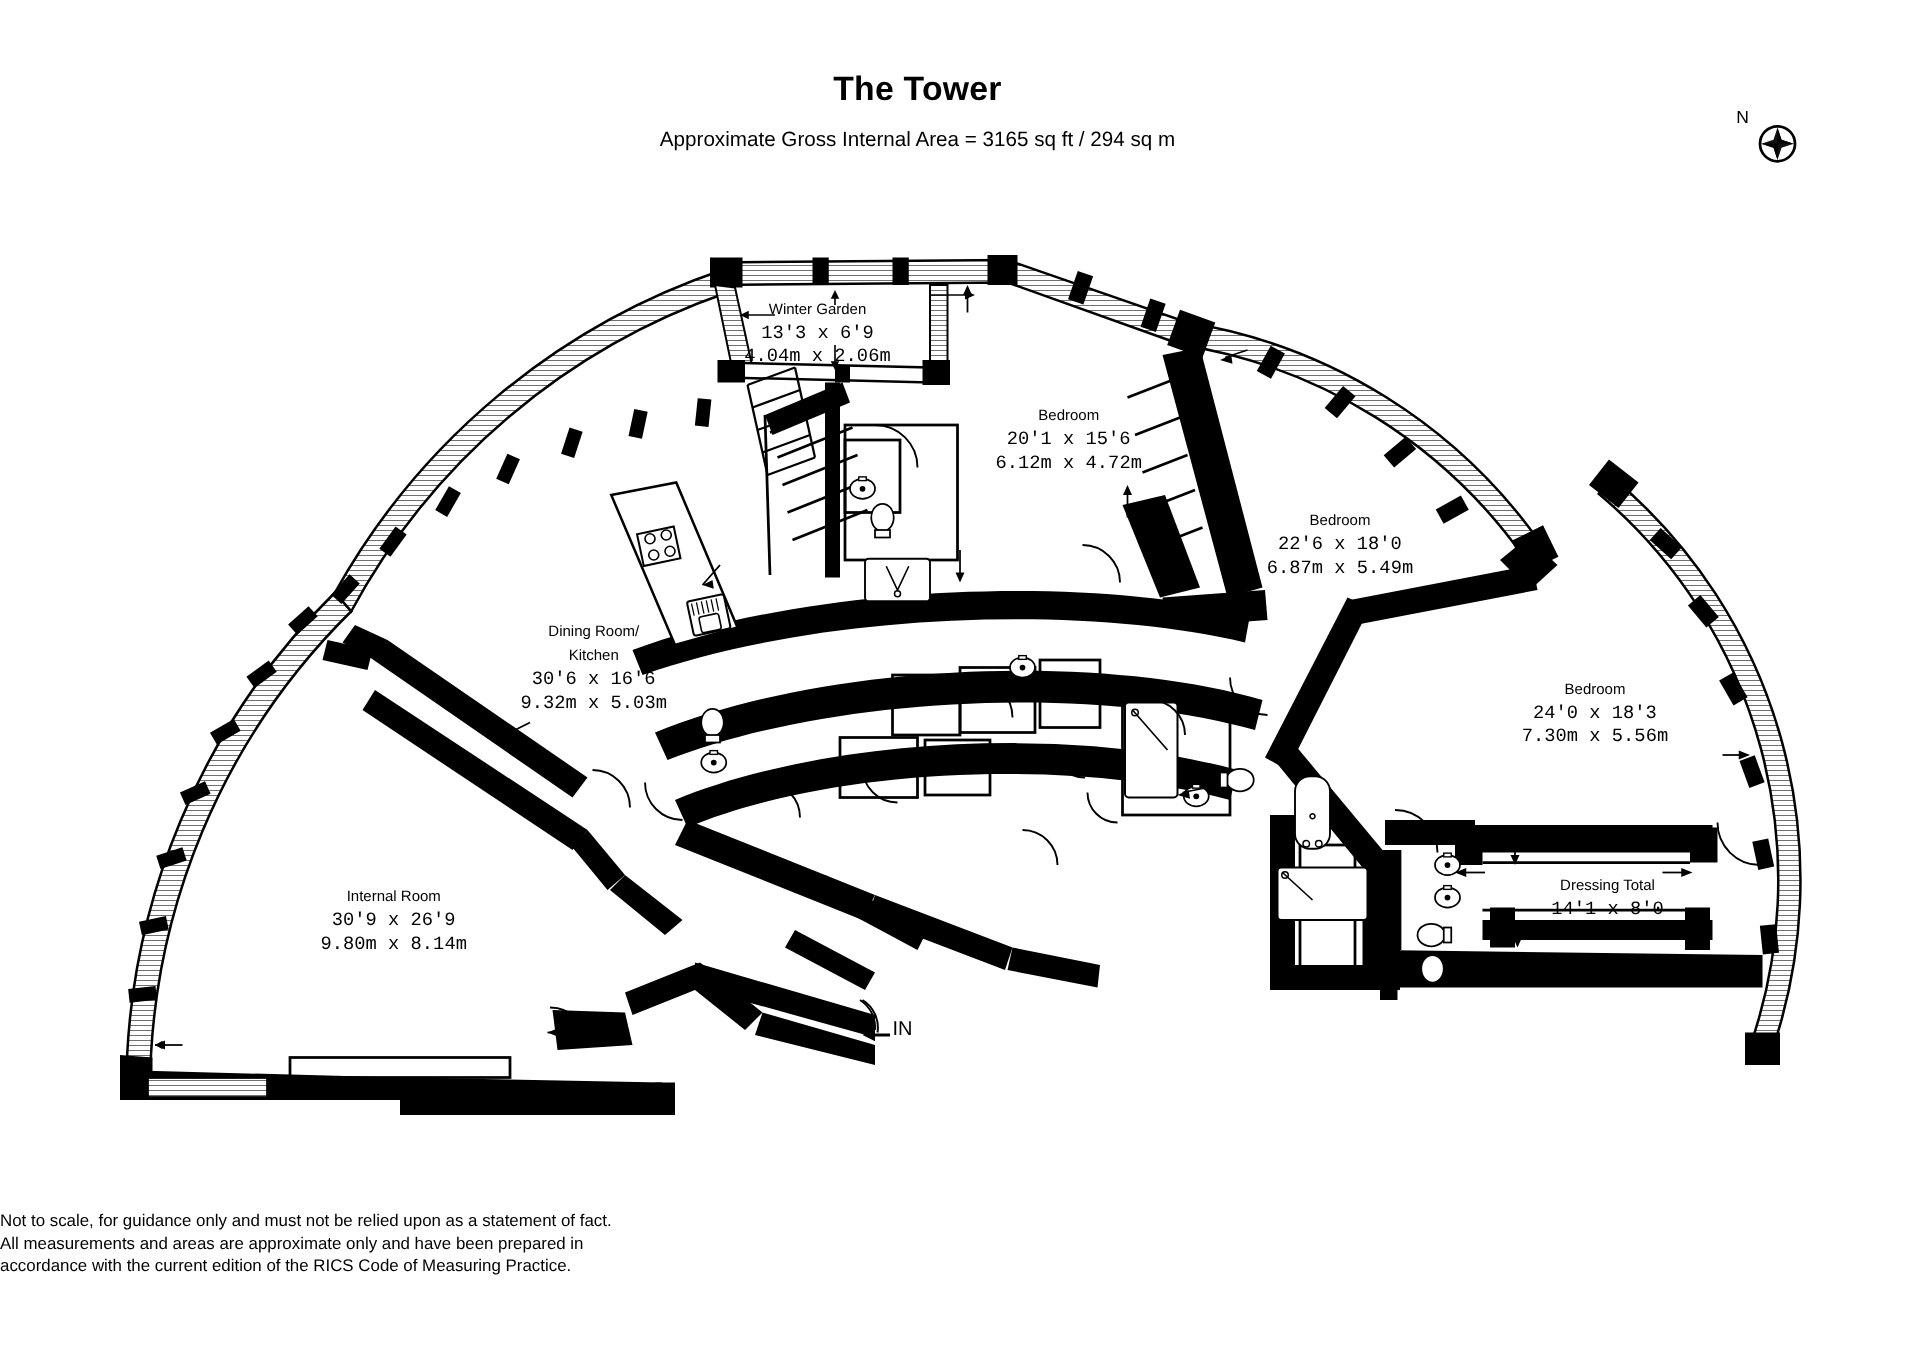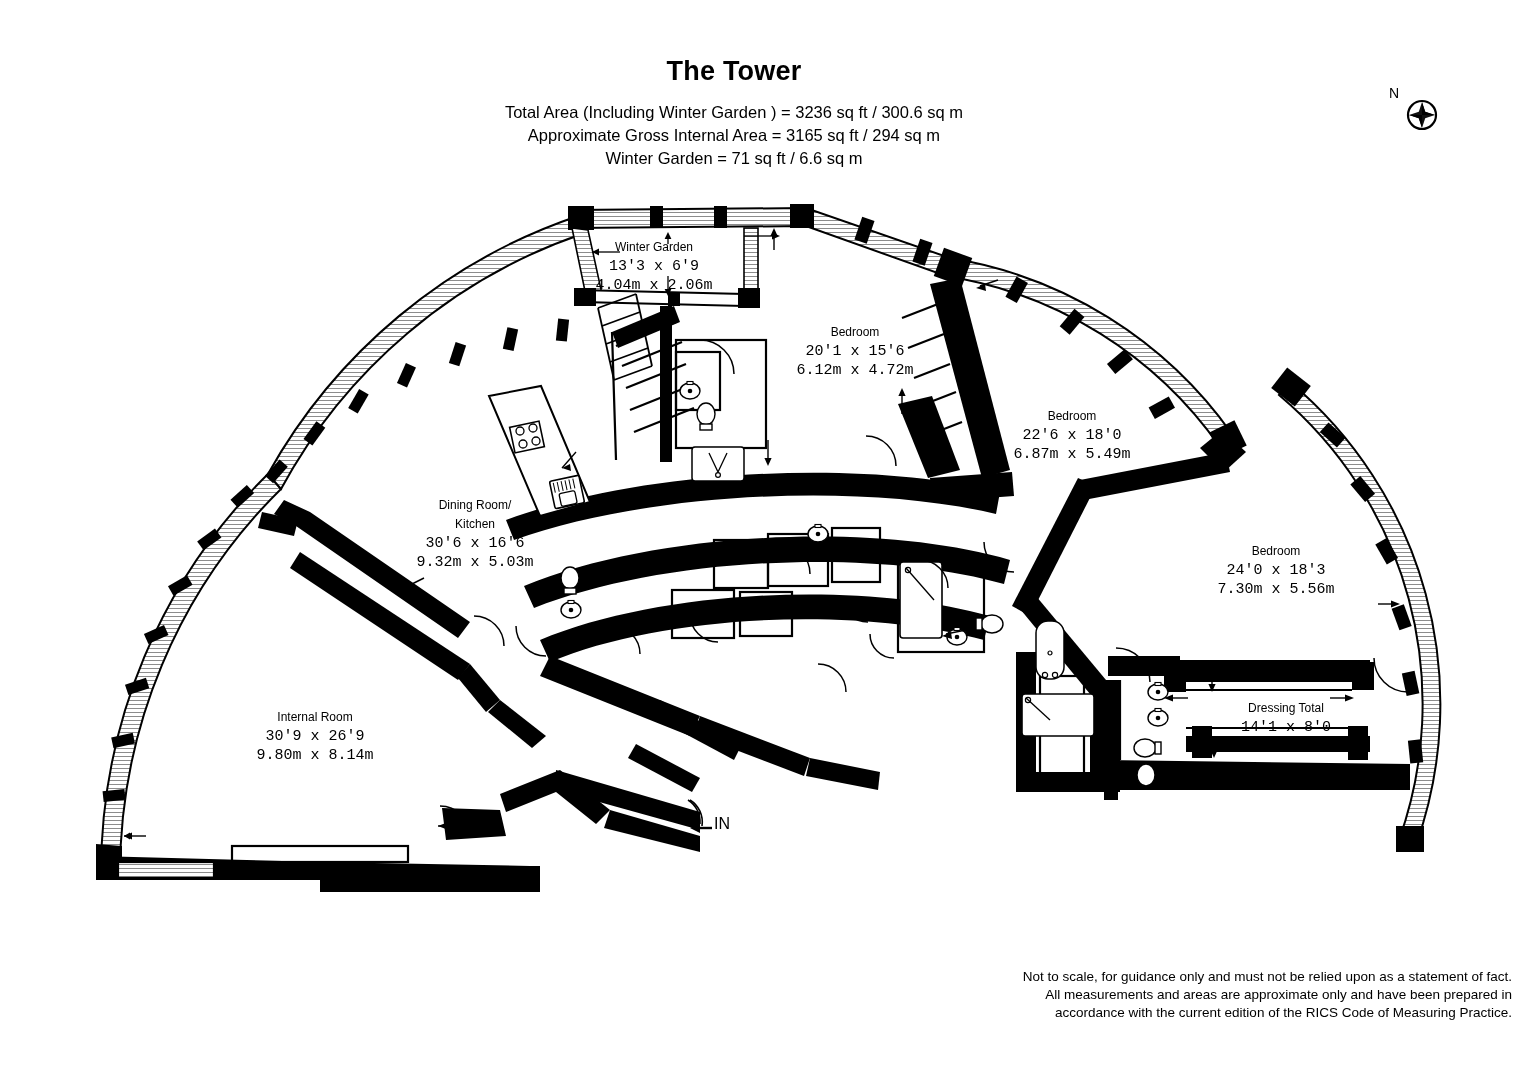--- a/index.html
+++ b/index.html
@@ -49,35 +49,33 @@
   .lbl-dining   {left:375px; top:472px; width:200px;margin-top:24px;}
   .lbl-reception{left:215px; top:708px; width:200px;}
 
   
   .in-marker{
     position:absolute;left:714px;top:816px;font-size:16px;line-height:1;
   }
 
   
   .footer{
-    position:absolute;left:0;top:968px;width:1512px;text-align:right;
+    position:absolute;left:0;top:968px;width:1512px;text-align:left;
   }
   .footer div{font-size:13.5px;line-height:18px;}
 </style>
 </head>
 <body>
 
 <div id="page">
 
   <div class="header">
     <div class="plan-title">The Tower</div>
     <div class="area-lines">
-      <div class="area-line">Total Area (Including Winter Garden ) = 3236 sq ft / 300.6 sq m</div>
       <div class="area-line">Approximate Gross Internal Area = 3165 sq ft / 294 sq m</div>
-      <div class="area-line">Winter Garden  = 71 sq ft / 6.6 sq m</div>
     </div>
   </div>
 
   <div class="compass">
     <span class="n-label">N</span>
     <svg width="34" height="34" viewBox="0 0 34 34">
       <circle cx="17" cy="17" r="14" fill="#fff" stroke="#000" stroke-width="2.2"></circle>
       <path d="M17 4 L20.2 13.8 L30 17 L20.2 20.2 L17 30 L13.8 20.2 L4 17 L13.8 13.8 Z" fill="#111"></path>
       <path d="M17 4 L20.2 13.8 L30 17 L17 17 Z" fill="#000"></path>
       <path d="M4 17 L13.8 20.2 L17 30 L17 17 Z" fill="#000"></path>

